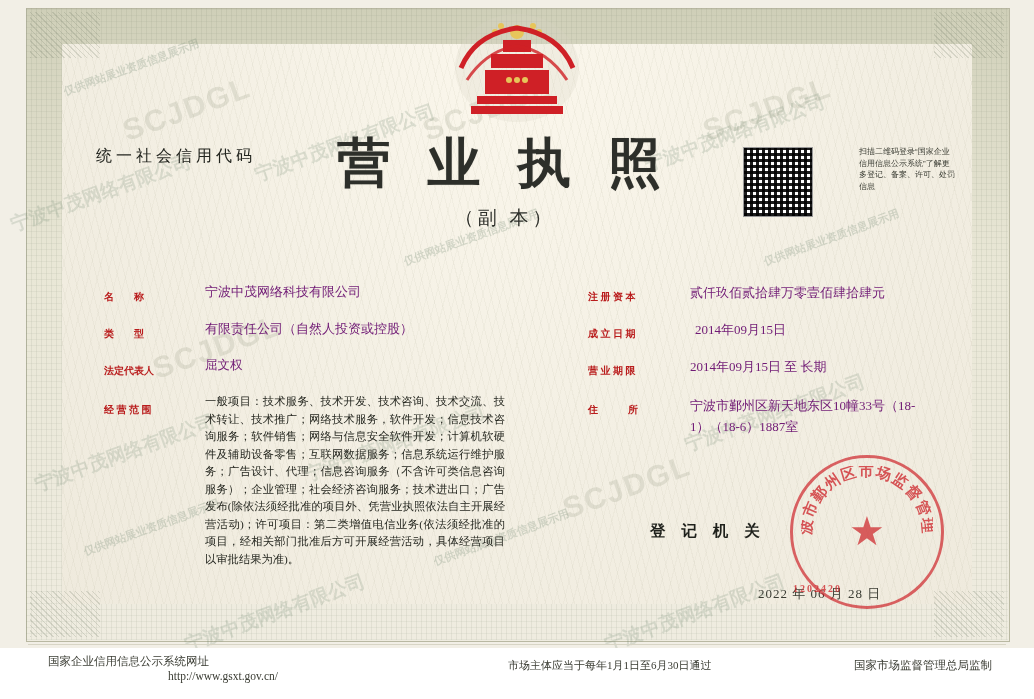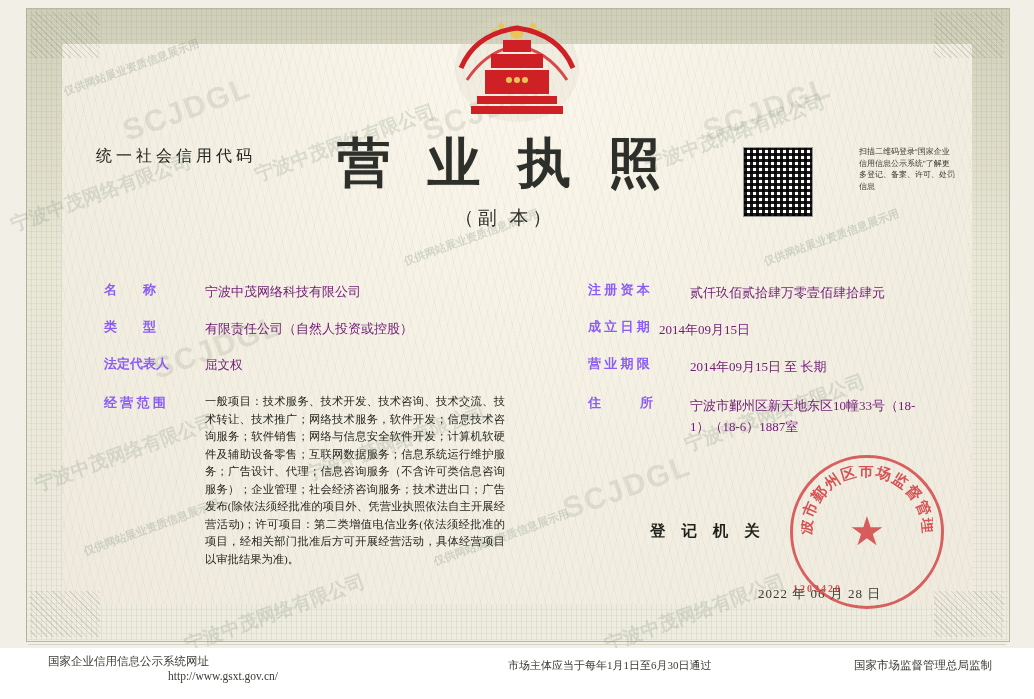--- a/index.html
+++ b/index.html
@@ -104,22 +104,23 @@
     box-shadow:0 0 0 1px #999;
   }
   .qr-note{
     position:absolute;left:859px;top:146px;width:96px;
     font-size:8px;line-height:1.45;color:#3a3c33;
     font-family:"Liberation Sans",sans-serif;
   }
 
   
   .fld-label{
-    position:absolute;font-size:13px;color:#8b5cf6;font-weight:700;
+    position:absolute;font-size:10px;color:#b91c1c;font-weight:700;
     letter-spacing:0px;
+    margin-top:9px;
   }
   .fld-value{
     position:absolute;font-size:13px;color:#701a75;
   }
   
   .l1{left:104px;top:281px;}
   .l2{left:104px;top:318px;}
   .l3{left:104px;top:355px;}
   .l4{left:104px;top:394px;}
   .v1{left:205px;top:283px;}
@@ -128,21 +129,21 @@
   .scope{
     position:absolute;left:205px;top:393px;width:300px;
     font-size:11.3px;line-height:1.55;color:#24261f;text-align:justify;
   }
   
   .r1{left:588px;top:281px;}
   .r2{left:588px;top:318px;}
   .r3{left:588px;top:355px;}
   .r4{left:588px;top:394px;}
   .rv1{left:690px;top:284px;}
-  .rv2{left:659px;top:321px;}
+  .rv2{left:695px;top:321px;}
   .rv3{left:690px;top:358px;}
   .rv4{left:690px;top:396px;width:230px;line-height:1.6;}
 
   .reg-label{
     position:absolute;left:650px;top:521px;font-size:15.5px;color:#1f211c;
     font-weight:700;letter-spacing:6px;
   }
   .date-line{
     position:absolute;left:758px;top:585px;font-size:13px;color:#3a3c33;
     letter-spacing:1px;

